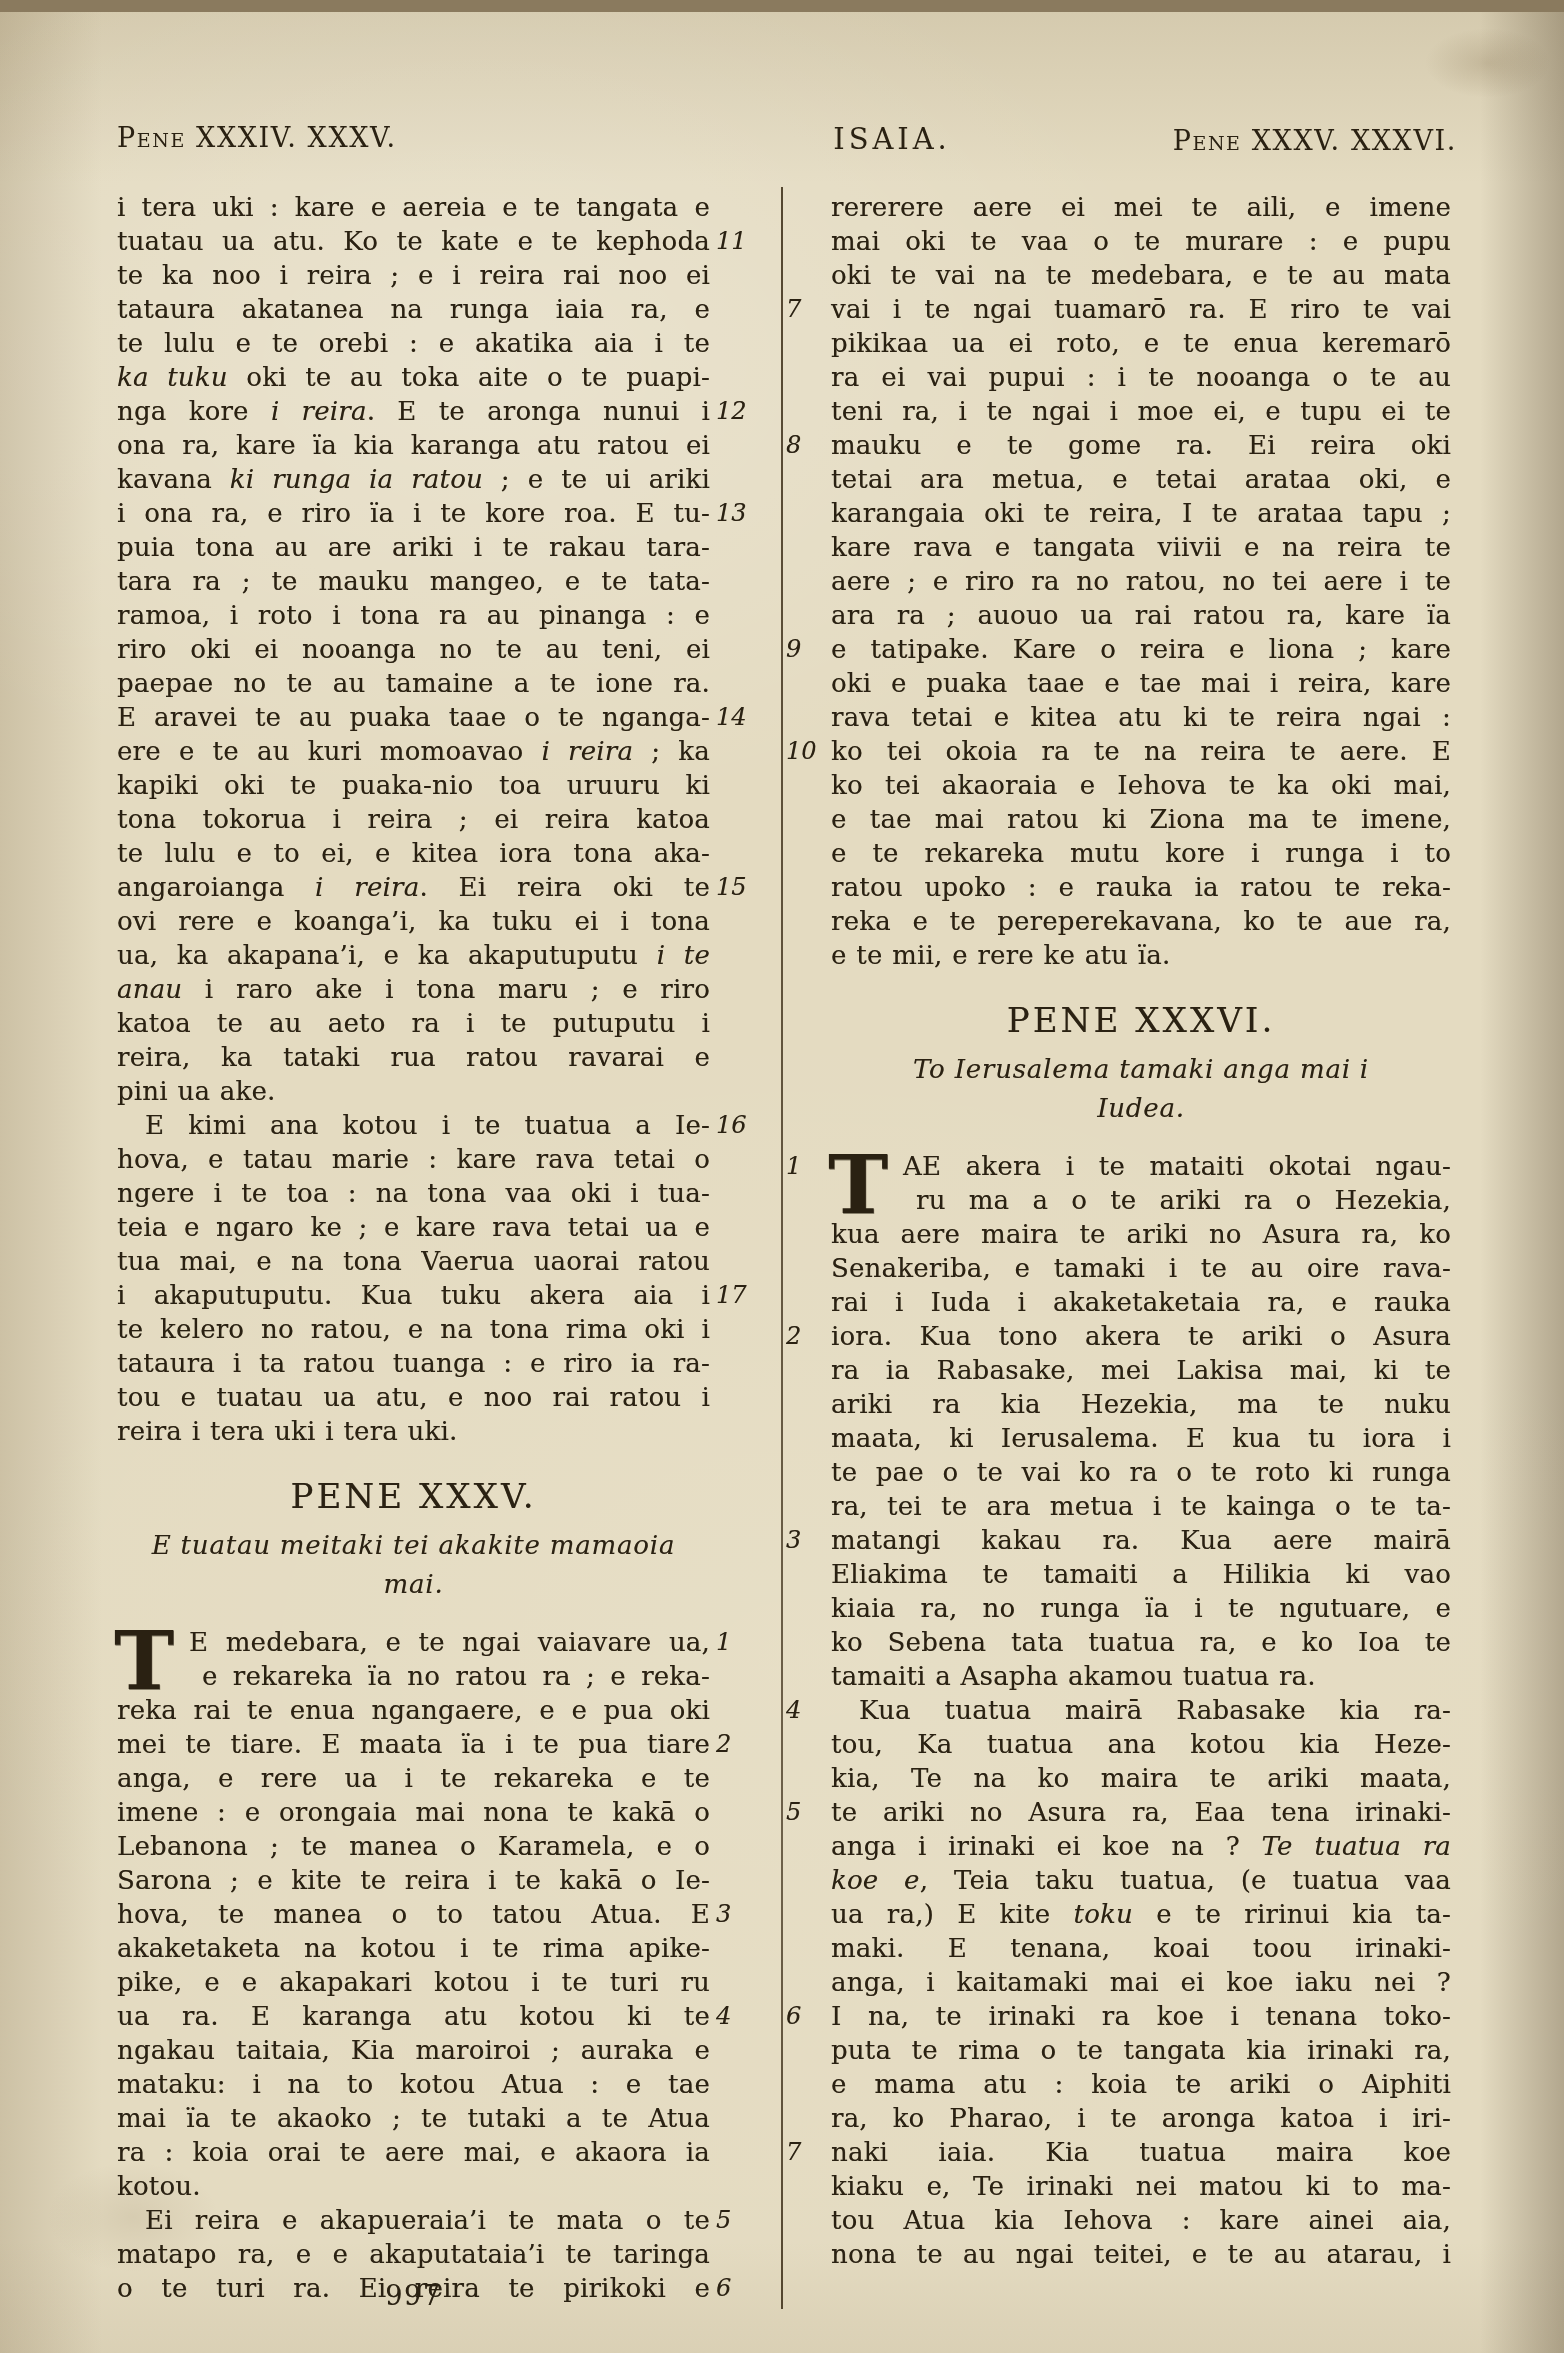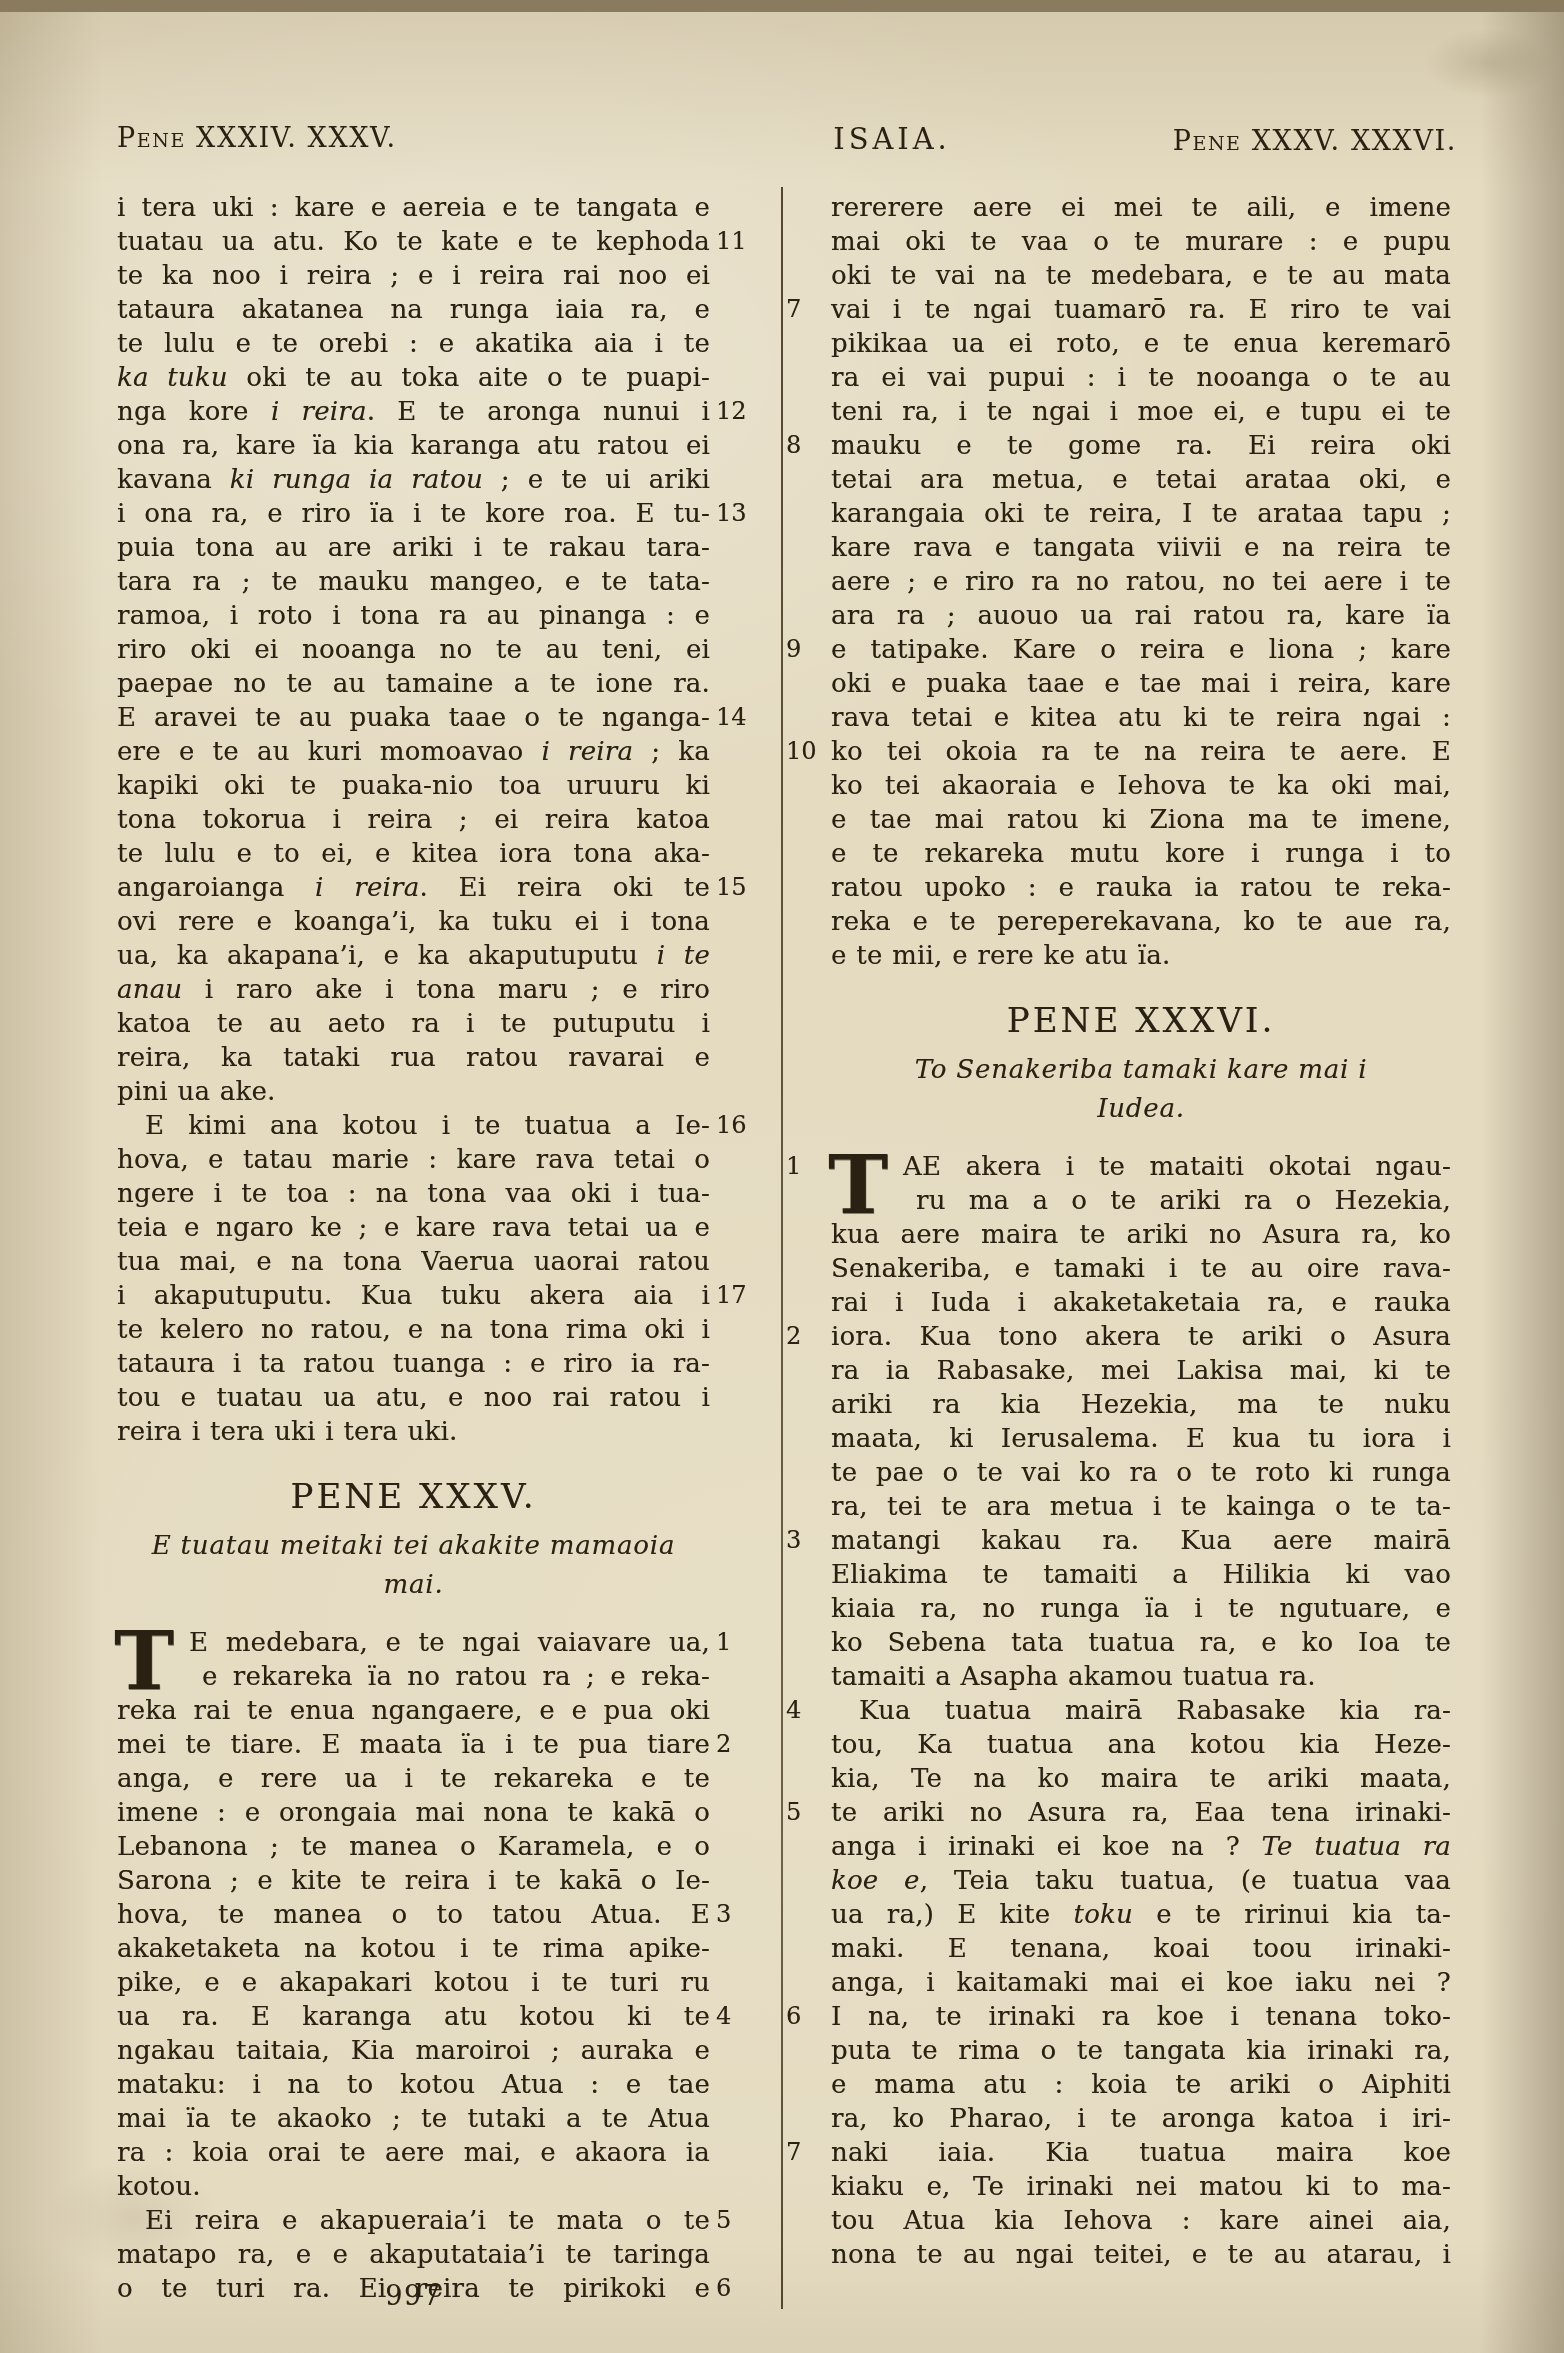--- a/index.html
+++ b/index.html
@@ -38,21 +38,21 @@
   .divider{position:absolute;left:781px;top:175px;height:2122px;width:2.3px;
     background:linear-gradient(to bottom, rgba(58,44,22,.85), rgba(58,44,22,.7) 80%, rgba(58,44,22,.85));}
 
   .tl{position:relative;height:34px;line-height:34px;font-size:26px;
       text-align:justify;text-align-last:justify;letter-spacing:0.2px;word-spacing:1.2px;
       white-space:nowrap;text-shadow:0.2px 0.2px 0.4px rgba(42,33,18,.45);}
   .tl.end{text-align-last:left;}
   .tl.ind{padding-left:28px;}
   .tl.dc1{padding-left:72px;}
   .tl.dc2{padding-left:85px;}
-  .vnum{position:absolute;top:0;font-size:24px;letter-spacing:0;word-spacing:0;text-align:left;}
+  .vnum{position:absolute;top:0;font-size:24px;letter-spacing:0;word-spacing:0;text-align:left;font-style:italic;}
   .col-left .vnum{right:-58px;width:52px;}
   .col-right .vnum{left:-45px;width:41px;}
 
   .block{position:relative;}
   .dropcap{position:absolute;left:-3.1px;top:1.6px;font-size:81px;line-height:69px;
     font-weight:bold;text-shadow:0.5px 0.5px 0.6px rgba(42,33,18,.5);}
   .chapter-heading{margin-top:27px;text-align:center;font-size:34px;letter-spacing:3.1px;
     line-height:42px;text-shadow:0.3px 0.3px 0.5px rgba(42,33,18,.5);}
   .subtitle{margin:9.4px 0 20.3px;text-align:center;font-style:italic;font-size:26px;line-height:39px;
     letter-spacing:0.8px;text-shadow:0.2px 0.2px 0.4px rgba(42,33,18,.4);}
@@ -168,21 +168,21 @@
         <div class="tl">ko tei okoia ra te na reira te aere.   E<span class="vnum">10</span></div>
         <div class="tl">ko tei akaoraia e Iehova te ka oki mai,</div>
         <div class="tl">e tae mai ratou ki Ziona ma te imene,</div>
         <div class="tl">e te rekareka mutu kore i runga i to</div>
         <div class="tl">ratou upoko :  e rauka ia ratou te reka-</div>
         <div class="tl">reka e te pereperekavana, ko te aue ra,</div>
         <div class="tl end">e te mii, e rere ke atu ïa.</div>
       </div>
       <div class="chapter-heading">PENE XXXVI.</div>
       <div class="subtitle">
-        <div>To Senakeriba tamaki kare mai i</div>
+        <div>To Ierusalema tamaki anga mai i</div>
         <div>Iudea.</div>
       </div>
       <div class="block">
         <span class="dropcap">T</span>
         <div class="tl dc1">AE akera i te mataiti okotai ngau-<span class="vnum">1</span></div>
         <div class="tl dc2">ru ma a o te ariki ra o Hezekia,</div>
         <div class="tl">kua aere maira te ariki no Asura ra, ko</div>
         <div class="tl">Senakeriba, e tamaki i te au oire rava-</div>
         <div class="tl">rai i Iuda i akaketaketaia ra, e rauka</div>
         <div class="tl">iora.   Kua tono akera te ariki o Asura<span class="vnum">2</span></div>

